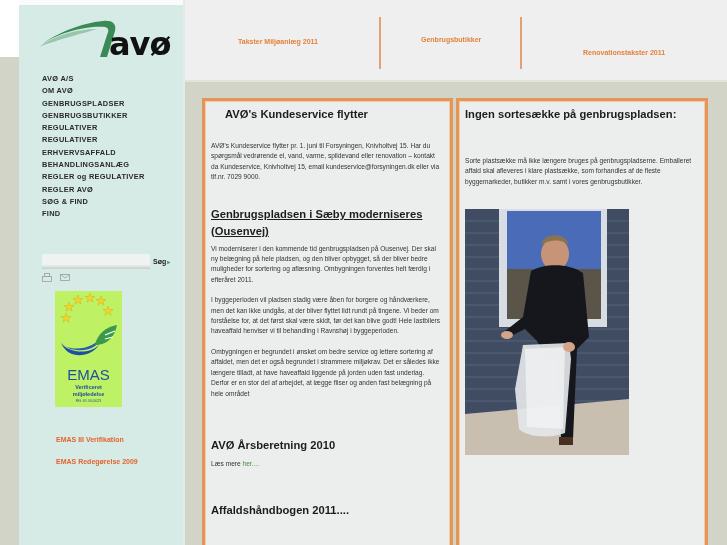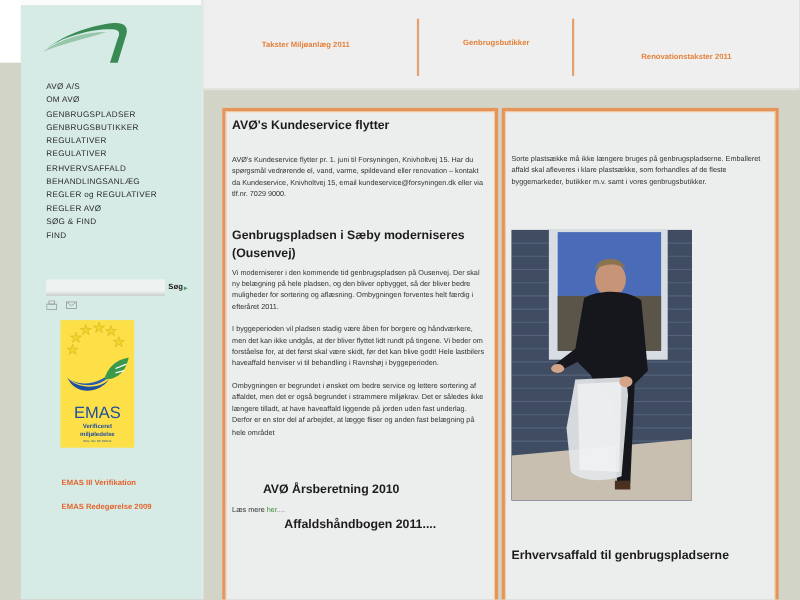--- a/index.html
+++ b/index.html
@@ -13,40 +13,40 @@
   .left-white { position: absolute; left: 0; top: 0; width: 19px; height: 57px; background: #ffffff; }
   .top-white { position: absolute; left: 19px; top: 0; width: 164px; height: 5px; background: #fafbfa; }
   .sidebar {
     position: absolute; left: 19px; top: 5px; width: 164px; height: 540px;
     background: #d7ebe6;
   }
   .sidebar-shadow { position: absolute; left: 183px; top: 0; width: 2px; height: 545px; background: #e4ebe8; }
   .logo { position: absolute; left: 18px; top: 12px; width: 140px; height: 50px; }
   .nav { position: absolute; left: 23px; top: 68px; list-style: none; }
   .nav li {
-    font-size: 7.4px; font-weight: normal; letter-spacing: 0.3px;
+    font-size: 7.4px; font-weight: bold; letter-spacing: 0.3px;
     color: #2a2a2a; height: 12.3px; line-height: 12px; cursor: pointer; white-space: nowrap;
   }
   .search-row { position: absolute; left: 23px; top: 249px; display: flex; align-items: center; }
   .search-input {
     width: 108px; height: 15px; border: none;
     background: linear-gradient(#eef3f1 0%, #eef3f1 70%, #c9cdcb 100%);
     outline: none; font-size: 8px;
   }
   .search-btn {
     margin-left: 3px; font-size: 7px; font-weight: bold; color: #222;
     background: none; border: none; cursor: pointer; display: flex; align-items: center;
     font-family: "Liberation Sans", sans-serif;
   }
   .search-btn .arrow { color: #4a9a62; font-size: 6px; margin-left: 1px; }
   .tools { position: absolute; left: 23px; top: 268px; display: flex; gap: 8px; }
   .tool-icon { width: 10px; height: 9px; cursor: pointer; }
   .emas-box {
     position: absolute; left: 55px; top: 291px; width: 67px; height: 116px;
-    background: #fde047;
+    background: #bef264;
   }
   .emas-links { position: absolute; left: 37px; top: 431px; }
   .emas-links a {
     display: block; font-size: 7px; font-weight: bold; color: #e4642c;
     text-decoration: none; height: 22px; cursor: pointer;
   }
   .header {
     position: absolute; left: 185px; top: 0; width: 542px; height: 80px;
     background: #eeefee;
   }
@@ -76,20 +76,21 @@
 
 <div class="left-white"></div>
 <div class="top-white"></div>
 
 <div class="sidebar">
   <div class="logo">
     <svg width="140" height="50" viewBox="0 0 140 50">
       <path d="M2 30 C 20 14, 55 8, 68 10 C 72 11, 72 14, 70 18 L 63 40 L 70 40 L 78 14 C 80 6, 74 3, 66 4 C 45 6, 18 16, 2 30 Z" fill="#3a8a56"></path>
       <path d="M2 30 C 18 18, 40 12, 60 12 C 48 16, 22 22, 2 30 Z" fill="#7cb890" opacity="0.7"></path>
     </svg>
+    <span style="position:absolute;left:72px;top:10px;font-family:'DejaVu Sans',sans-serif;font-weight:bold;font-size:32px;color:#111;letter-spacing:-1px;line-height:34px;">avø</span>
   </div>
 
   <ul class="nav">
     <li>AVØ A/S</li>
     <li>OM AVØ</li>
     <li>GENBRUGSPLADSER</li>
     <li>GENBRUGSBUTIKKER</li>
     <li>REGULATIVER</li>
     <li>REGULATIVER</li>
     <li>ERHVERVSAFFALD</li>
@@ -151,37 +152,38 @@
 <div class="header">
   <a class="hdr-link" style="left:53px; top:38px;">Takster Miljøanlæg 2011</a>
   <div class="hdr-sep" style="left:194px;"></div>
   <a class="hdr-link" style="left:236px; top:36px;">Genbrugsbutikker</a>
   <div class="hdr-sep" style="left:335px;"></div>
   <a class="hdr-link" style="left:398px; top:49px;">Renovationstakster 2011</a>
 </div>
 <div class="header-bottom"></div>
 
 <div class="box" style="left:202px; top:98px; width:251px; height:460px; padding:5px 6px;">
-  <h2 style="margin-top:0px;">AVØ's Kundeservice flytter</h2>
+  <h2 style="margin-top:0px;margin-left:14px;">AVØ's Kundeservice flytter</h2>
   <p style="margin-top:19px;">AVØ's Kundeservice flytter pr. 1. juni til Forsyningen, Knivholtvej 15. Har du spørgsmål vedrørende el, vand, varme, spildevand eller renovation – kontakt da Kundeservice, Knivholtvej 15, email kundeservice@forsyningen.dk eller via tlf.nr. 7029 9000.</p>
 
-  <h2 style="margin-top:23px; line-height:17px;">Genbrugspladsen i Sæby moderniseres (Ousenvej)</h2>
+  <h2 style="margin-top:23px; line-height:17px;text-decoration:underline;">Genbrugspladsen i Sæby moderniseres (Ousenvej)</h2>
   <p style="margin-top:4px;">Vi moderniserer i den kommende tid genbrugspladsen på Ousenvej. Der skal ny belægning på hele pladsen, og den bliver opbygget, så der bliver bedre muligheder for sortering og aflæsning. Ombygningen forventes helt færdig i efteråret 2011.</p>
   <p style="margin-top:10px;">I byggeperioden vil pladsen stadig være åben for borgere og håndværkere, men det kan ikke undgås, at der bliver flyttet lidt rundt på tingene. Vi beder om forståelse for, at det først skal være skidt, før det kan blive godt! Hele lastbilers haveaffald henviser vi til behandling i Ravnshøj i byggeperioden.</p>
   <p style="margin-top:10px;">Ombygningen er begrundet i ønsket om bedre service og lettere sortering af affaldet, men det er også begrundet i strammere miljøkrav. Det er således ikke længere tilladt, at have haveaffald liggende på jorden uden fast underlag. Derfor er en stor del af arbejdet, at lægge fliser og anden fast belægning på hele området</p>
 
-  <h2 style="margin-top:38px;margin-left:28px;">AVØ Årsberetning 2010</h2>
+  <h2 style="margin-top:38px;">AVØ Årsberetning 2010</h2>
   <p style="margin-top:6px;">
     <span>Læs mere </span><a class="inline">her</a><span style="color:#777;">....</span>
   </p>
 
-  <h2 style="text-align:center;">Affaldshåndbogen 2011....</h2>
+  <h2 style="margin-top:33px;">Affaldshåndbogen 2011....</h2>
 </div>
 
 <div class="box" style="left:456px; top:98px; width:252px; height:460px; padding:5px 6px;">
+  <h2>Ingen sortesække på genbrugspladsen:</h2>
   <p style="margin-top:34px;">Sorte plastsække må ikke længere bruges på genbrugspladserne. Emballeret affald skal afleveres i klare plastsække, som forhandles af de fleste byggemarkeder, butikker m.v. samt i vores genbrugsbutikker.</p>
 
   <div class="photo">
     <svg width="164" height="246" viewBox="0 0 164 246">
       <rect width="164" height="246" fill="#3f4c62"></rect>
       <g stroke="#56637a" stroke-width="1">
         <line x1="0" y1="12" x2="164" y2="12"></line>
           <line x1="0" y1="24" x2="164" y2="24"></line>
         <line x1="0" y1="36" x2="164" y2="36"></line>
           <line x1="0" y1="48" x2="164" y2="48"></line>
@@ -206,14 +208,13 @@
       <path d="M76 36 C 78 24, 100 22, 104 36 C 98 30, 84 30, 76 36 Z" fill="#8a7450"></path>
       <path d="M66 62 C 80 54, 104 54, 118 64 L 124 128 L 112 140 L 108 230 L 96 230 L 92 150 L 82 150 L 72 132 L 60 120 L 44 128 L 40 122 L 58 108 Z" fill="#15171d"></path>
       <rect x="94" y="228" width="14" height="8" fill="#4a3020"></rect>
       <path d="M58 136 L 104 134 L 106 150 L 100 224 C 84 230, 62 228, 54 220 L 50 180 Z" fill="#e3e6e8" opacity="0.92"></path>
       <path d="M60 140 L 100 138 L 98 220 L 62 218 Z" fill="#f4f5f6" opacity="0.7"></path>
       <ellipse cx="42" cy="126" rx="6" ry="4" fill="#d4a488"></ellipse>
       <ellipse cx="104" cy="138" rx="6" ry="5" fill="#d4a488"></ellipse>
     </svg>
   </div>
 
-  <h2 style="position:absolute; left:6px; top:396px;">Erhvervsaffald til genbrugspladserne</h2>
 </div>
 
 </body></html>

